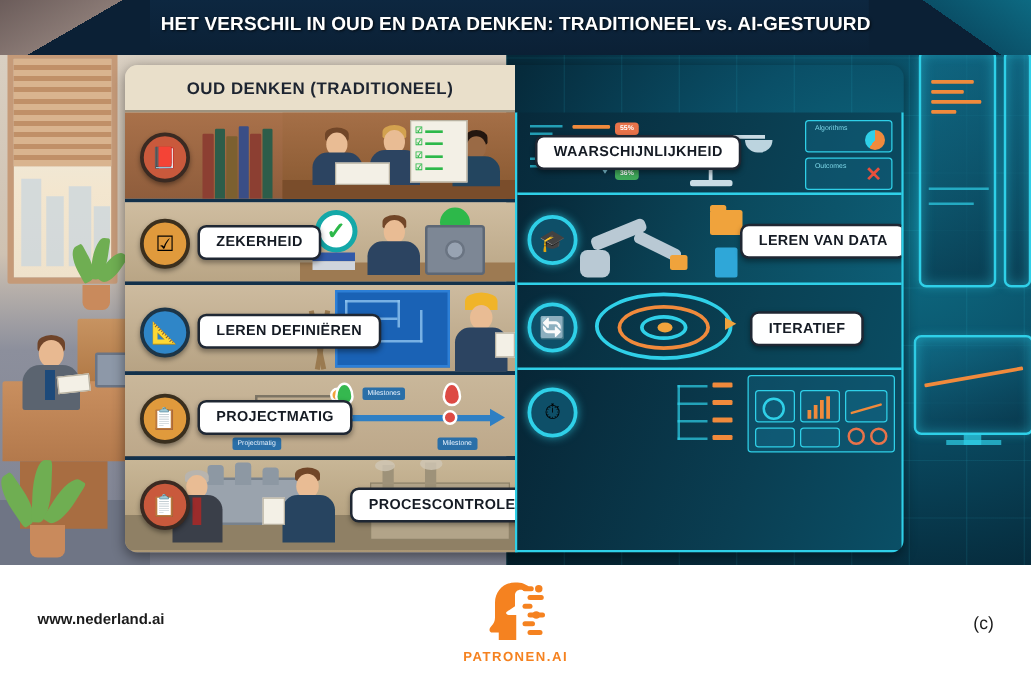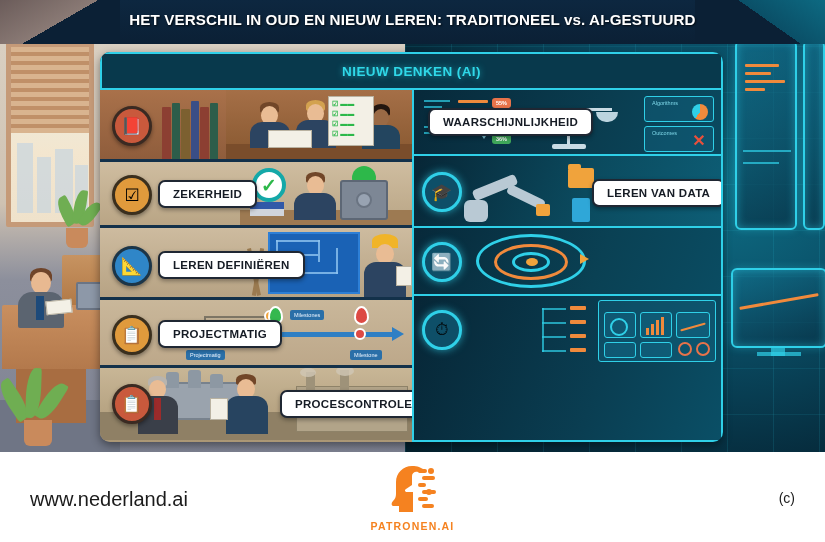--- a/index.html
+++ b/index.html
@@ -186,21 +186,21 @@
     color:#151b24; font-weight:bold; font-size:11.5px; letter-spacing:.3px;
     padding:6px 13px; white-space:nowrap;
     box-shadow:0 2px 4px rgba(0,0,0,.35);
   }
 
   
   .footer {
     position:absolute; left:0; bottom:0; width:825px; height:90px;
     background:#ffffff; z-index:5;
   }
-  .f-url { position:absolute; left:30px; top:36px; font-size:20px; color:#1b1b1b; }
+  .f-url { position:absolute; left:30px; top:36px; font-size:12px; color:#1b1b1b;font-weight:bold; }
   .f-c   { position:absolute; right:30px; top:38px; font-size:14px; color:#1b1b1b; }
   .f-logo { position:absolute; left:0; right:0; top:10px; text-align:center; }
   .f-logo-mark { display:block; margin:0 auto; }
   .f-logo-text {
     display:block; margin-top:2px; color:#f58220; font-size:10.5px;
     font-weight:bold; letter-spacing:1.2px;
   }
 </style>
 </head>
 <body>
@@ -250,26 +250,26 @@
       <div class="spark" style="left:334px;top:300px;width:80px;height:3px;transform:rotate(-10deg);"></div>
       <div class="cy-line" style="left:352px;top:352px;width:44px;height:4px;"></div>
       <div class="cy-line" style="left:366px;top:348px;width:14px;height:8px;"></div>
     </div>
   </div>
 
   <div class="titlebar">
     <div class="tb-cutL"></div>
     <div class="tb-cutR"></div>
   </div>
-  <div class="title-text">HET VERSCHIL IN OUD EN NIEUW LEREN: TRADITIONEEL vs. AI-GESTUURD</div>
+  <div class="title-text">HET VERSCHIL IN OUD EN DATA DENKEN: TRADITIONEEL vs. AI-GESTUURD</div>
 
   <div class="panel">
 
     <div class="headrow">
-      <div class="head-new">NIEUW DENKEN (AI)</div>
+      <div class="head-old">OUD DENKEN (TRADITIONEEL)</div>
     </div>
 
     <div class="body">
 
       <div class="col-old">
 
         <div class="row-old r1 sc-a">
           <div class="book" style="left:62px;width:9px;height:52px;background:#8c3f32;"></div>
           <div class="book" style="left:72px;width:8px;height:56px;background:#2d5d4a;"></div>
           <div class="book" style="left:81px;width:9px;height:50px;background:#7c6030;"></div>
@@ -419,20 +419,21 @@
           <div class="pill" style="left:178px;top:23px;">LEREN VAN DATA</div>
         </div>
 
         <div class="row-new r4 sc-n4">
           <div class="badge cyan" style="left:8px;top:14px;">🔄</div>
           <div class="spiral" style="left:62px;top:6px;width:110px;height:54px;"></div>
           <div class="spiral o" style="left:80px;top:16px;width:74px;height:36px;"></div>
           <div class="spiral" style="left:98px;top:24px;width:38px;height:20px;"></div>
           <div class="prop" style="left:112px;top:30px;width:12px;height:8px;border-radius:50%;background:#f0a33c;"></div>
           <div class="prop" style="left:166px;top:26px;width:0;height:0;border-left:9px solid #f0a33c;border-top:5px solid transparent;border-bottom:5px solid transparent;"></div>
+          <div class="pill" style="left:186px;top:21px;">ITERATIEF</div>
         </div>
 
         <div class="row-new r5 sc-n5">
           <div class="badge cyan" style="left:8px;top:14px;">⏱</div>
           <div class="cy-line" style="left:128px;top:12px;width:2px;height:44px;"></div>
           <div class="cy-line" style="left:128px;top:12px;width:24px;height:2px;"></div>
           <div class="cy-line" style="left:128px;top:26px;width:24px;height:2px;"></div>
           <div class="cy-line" style="left:128px;top:40px;width:24px;height:2px;"></div>
           <div class="cy-line" style="left:128px;top:54px;width:24px;height:2px;"></div>
           <div class="spark" style="left:156px;top:10px;width:16px;height:4px;"></div>

